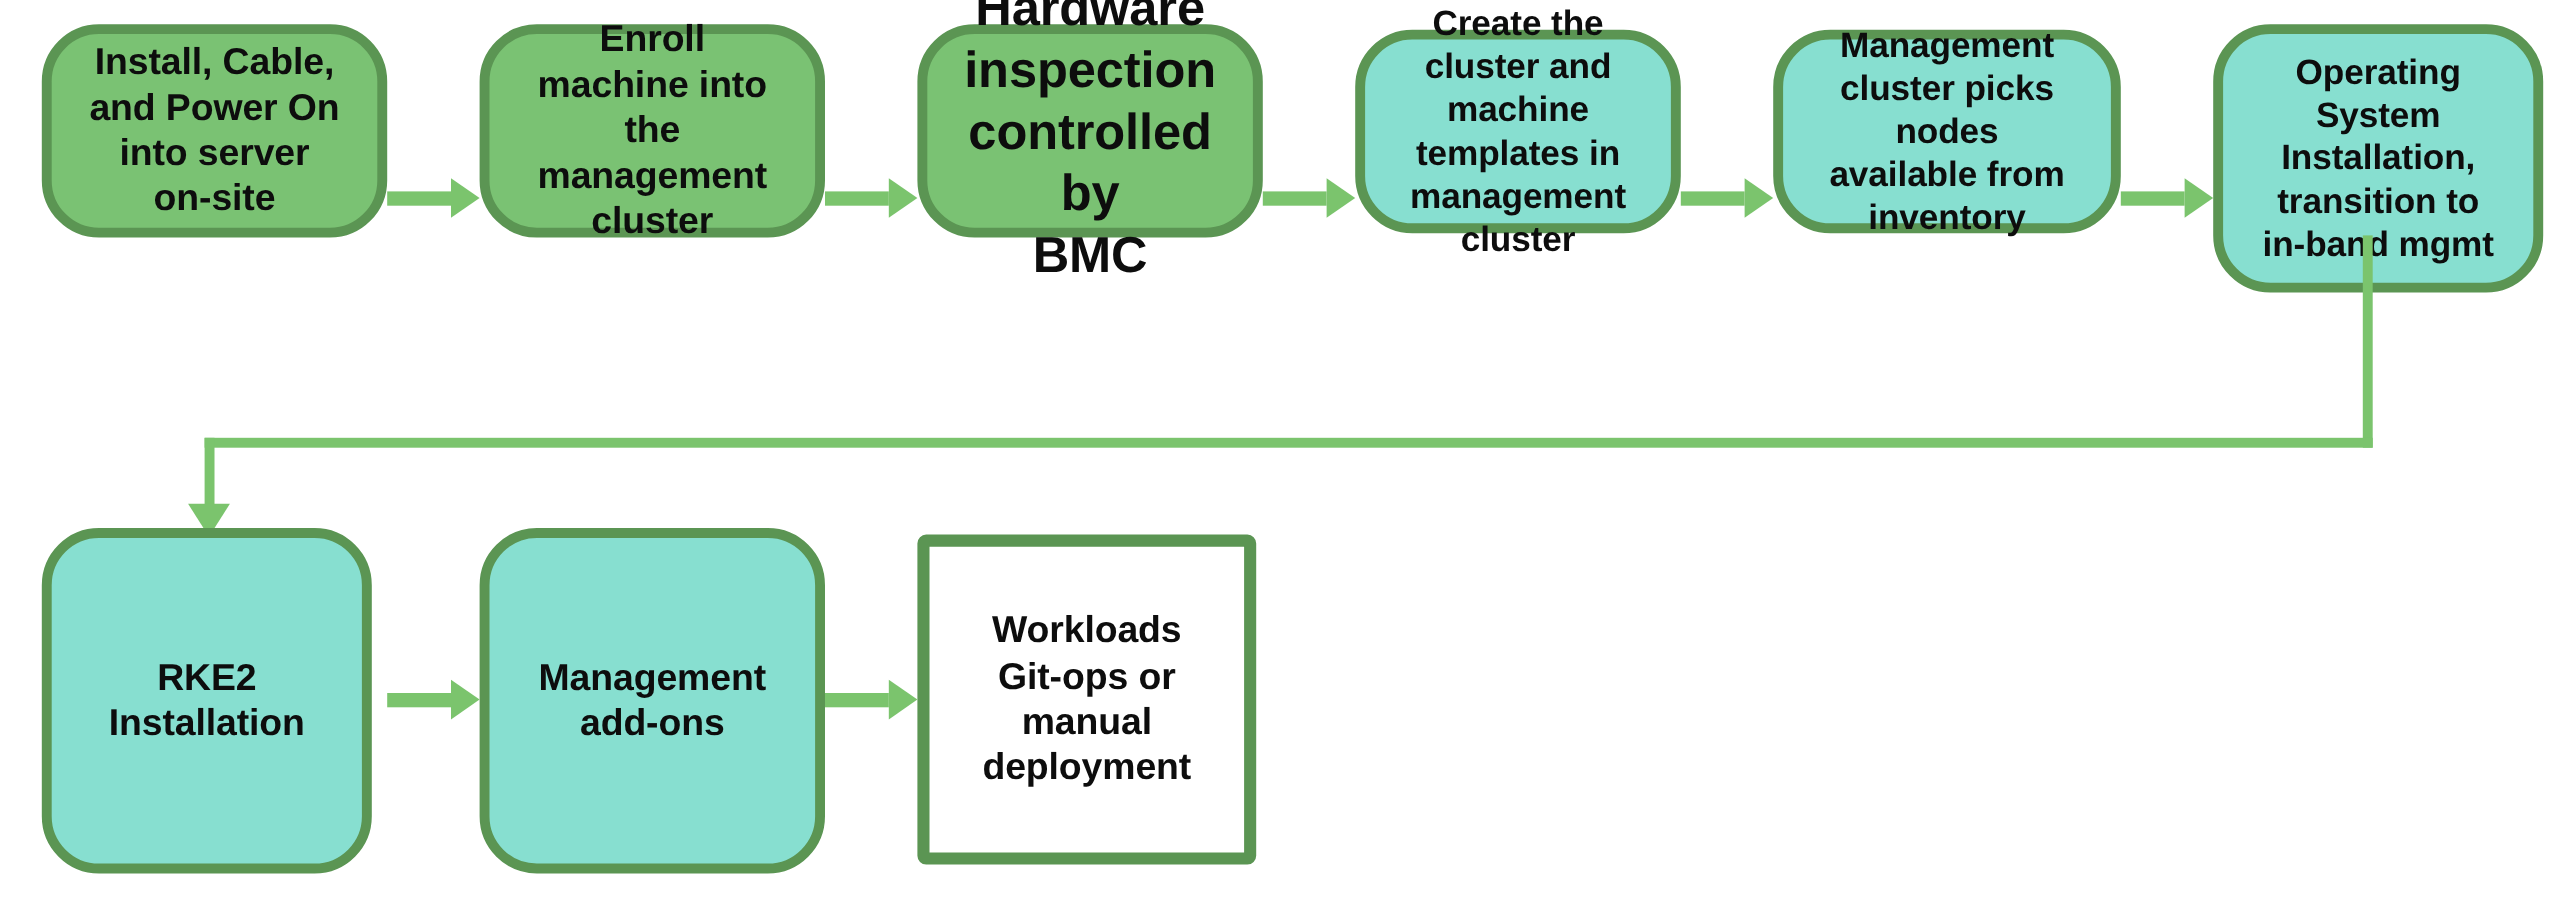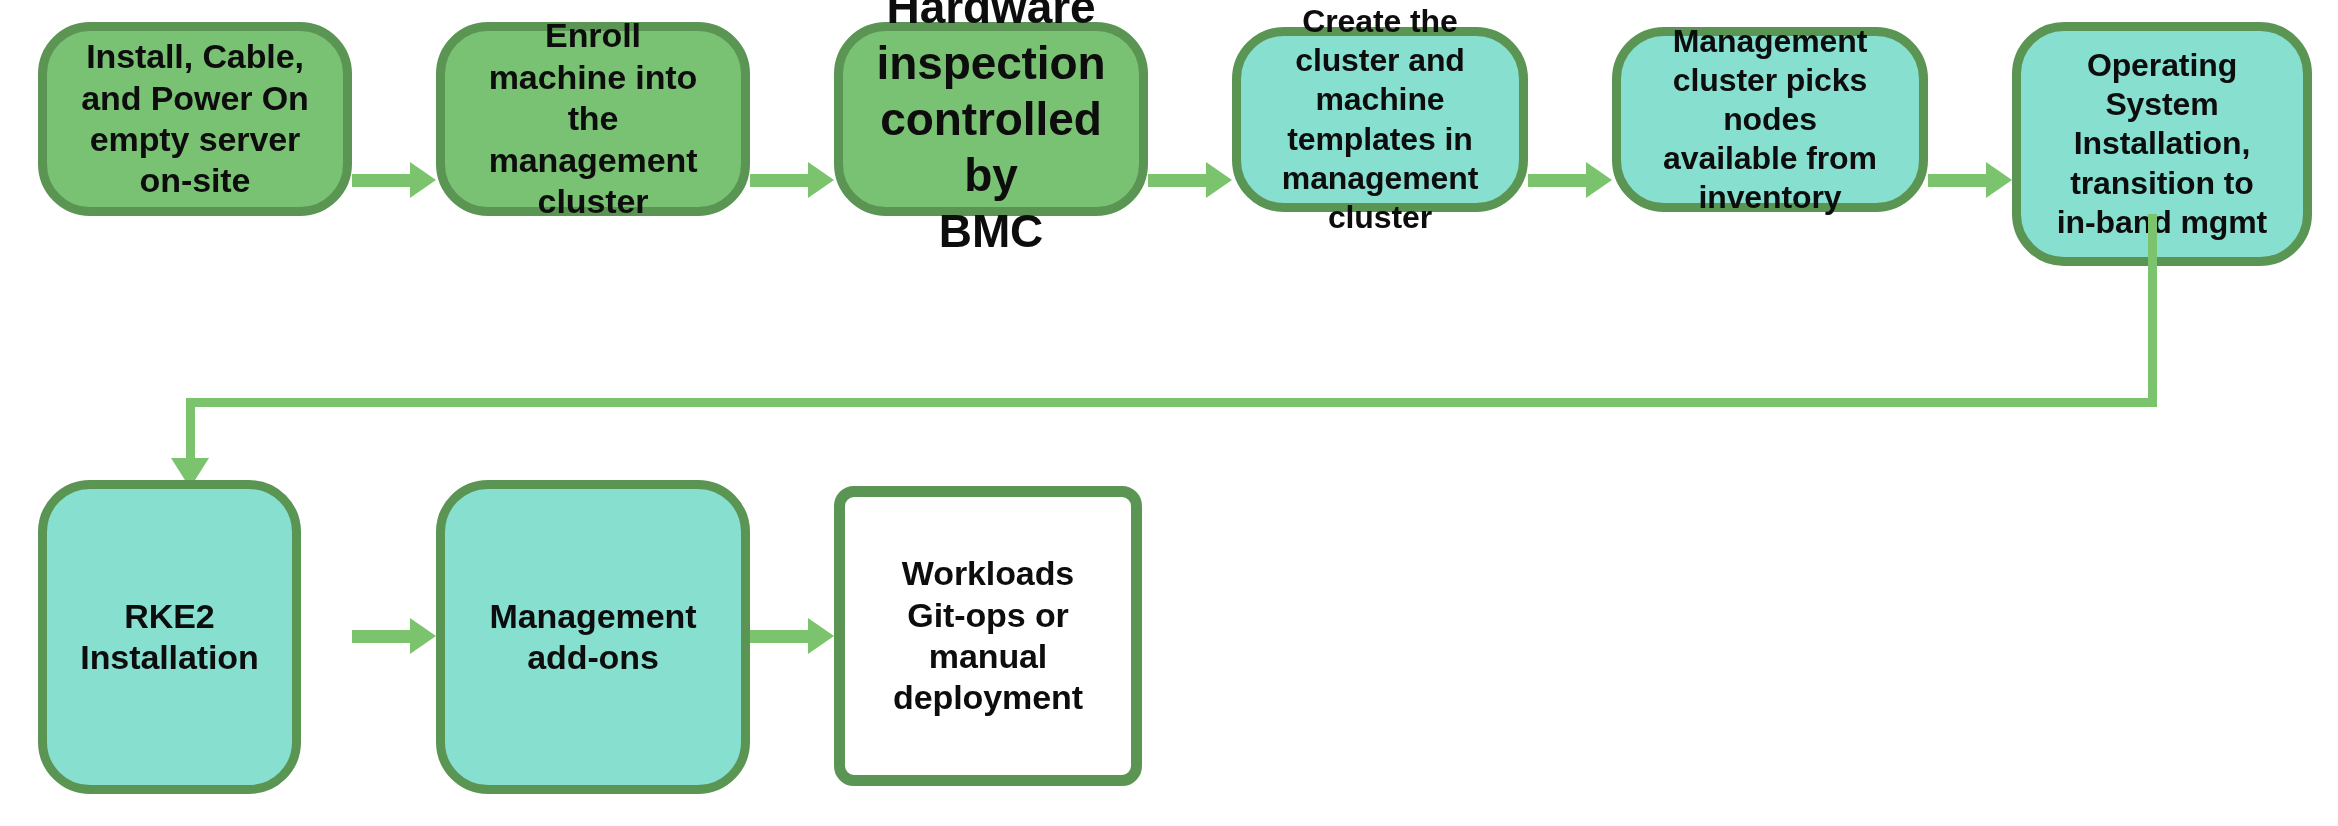--- a/index.html
+++ b/index.html
@@ -38,21 +38,21 @@
     border-radius: 52px;
   }
   .node.teal {
     background: #87dfd0;
     border-width: 9px;
     border-radius: 52px;
   }
   .node.white {
     background: #ffffff;
     border-width: 11px;
-    border-radius: 20px;
+    border-radius: 8px;
   }
   .node-label {
     display: block;
     white-space: pre-line;
     padding: 0 6px;
   }
 
   
   .arrow-h {
     position: absolute;
@@ -100,21 +100,21 @@
   }
 </style>
 </head>
 <body>
 
 <div id="canvas">
 
   <div class="node green" style="left:38px; top:22px; width:314px; height:194px; font-size:34px;">
     <span class="node-label">Install, Cable,
 and Power On
-empty server
+into server
 on-site</span>
   </div>
 
   <div class="node green" style="left:436px; top:22px; width:314px; height:194px; font-size:34px;">
     <span class="node-label">Enroll
 machine into
 the
 management
 cluster</span>
   </div>
@@ -174,21 +174,21 @@
   <div class="arrow-h" style="left:1928px; top:162px; width:84px;">
     <div class="stem"></div>
     <div class="head"></div>
   </div>
 
   <div class="elbow-v-right" style="left:2148px; top:214px; height:193px;"></div>
   <div class="elbow-h" style="left:186px; top:398px; width:1971px;"></div>
   <div class="elbow-v-left" style="left:186px; top:398px; height:68px;"></div>
   <div class="elbow-head-down" style="left:171px; top:458px;"></div>
 
-  <div class="node teal" style="left:38px; top:480px; width:263px; height:314px; font-size:34px;">
+  <div class="node teal" style="left:38px; top:480px; width:300px; height:314px; font-size:34px;">
     <span class="node-label">RKE2
 Installation</span>
   </div>
 
   <div class="node teal" style="left:436px; top:480px; width:314px; height:314px; font-size:34px;">
     <span class="node-label">Management
 add-ons</span>
   </div>
 
   <div class="node white" style="left:834px; top:486px; width:308px; height:300px; font-size:34px;">

